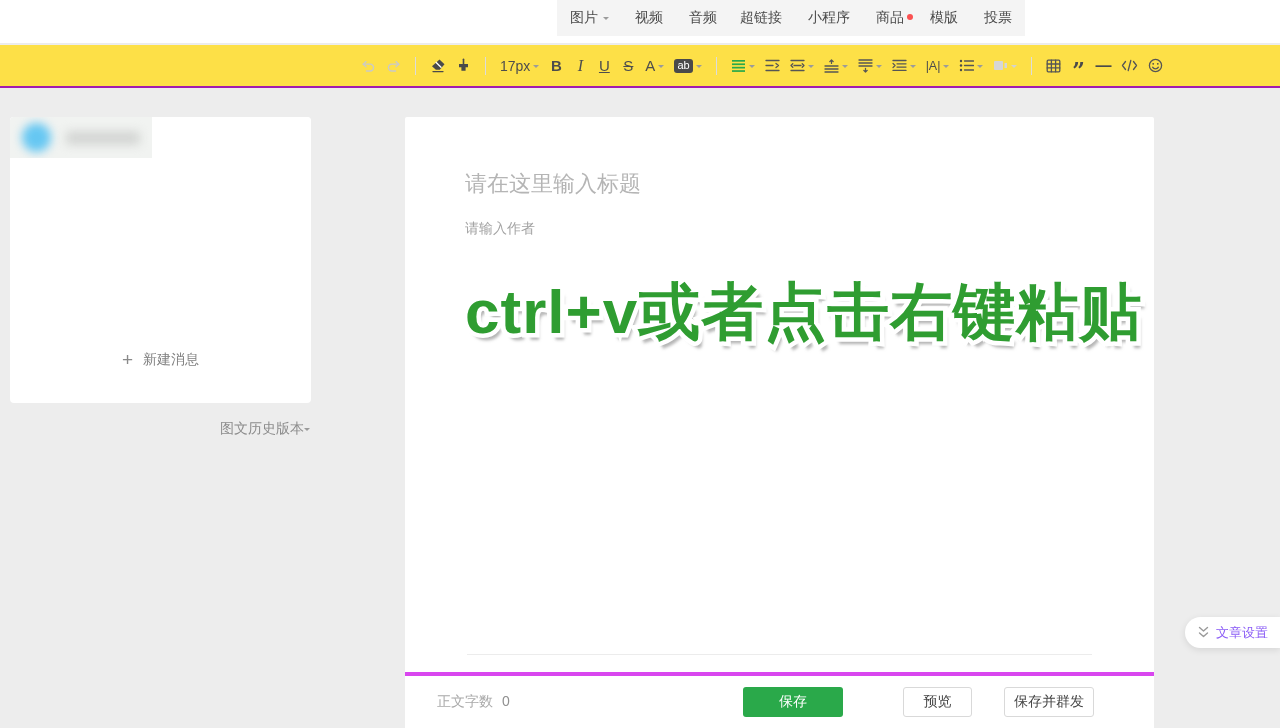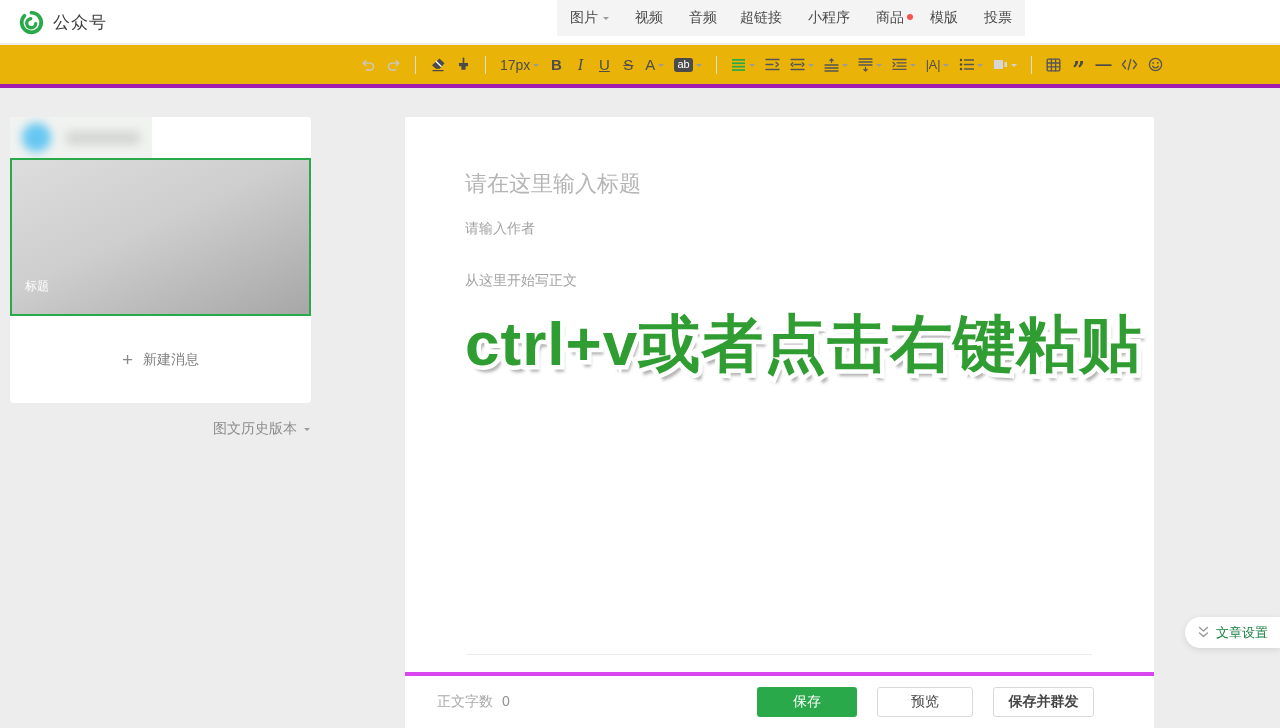--- a/index.html
+++ b/index.html
@@ -12,21 +12,21 @@
   .brand { position:absolute; left:18px; top:0; height:44px; display:flex; align-items:center; gap:8px; cursor:pointer; }
   .brand-title { font-size:17px; color:#3c3c3c; letter-spacing:1px; }
   .menu-group { position:absolute; top:0; height:36px; background:#f4f4f4; display:flex; align-items:center; }
   .menu-group.g1 { left:557px; }
   .menu-group.g2 { left:727px; }
   .menu-item { padding:0 13px; font-size:14px; color:#4a4a4a; display:flex; align-items:center; gap:5px; position:relative; cursor:pointer; white-space:nowrap; }
   .caret { width:0; height:0; border:3.5px solid transparent; border-top-color:#9b9b9b; margin-top:4px; }
   .red-dot { position:absolute; top:5px; right:4px; width:6px; height:6px; border-radius:50%; background:#fa5151; }
 
   
-  .toolbar { position:absolute; top:45px; left:0; right:0; height:43px; background:#eab308; border-bottom:4px solid #a21caf; display:flex; align-items:center; padding-left:356px; z-index:4; }
+  .toolbar { position:absolute; top:45px; left:0; right:0; height:43px; background:#fde047; border-bottom:2px solid #a21caf; display:flex; align-items:center; padding-left:356px; z-index:4; }
   .tb { height:28px; min-width:24px; padding:0 5px; display:flex; align-items:center; justify-content:center; gap:3px; color:#4d4d4d; cursor:pointer; border-radius:2px; }
   .tb.disabled { color:#c9c9c9; cursor:default; }
   .tb.disabled svg { stroke:#c9c9c9; }
   .tb svg { display:block; stroke:#555; fill:none; stroke-width:1.3; stroke-linecap:round; stroke-linejoin:round; }
   .tb svg .fil { fill:#4a4a4a; stroke:none; }
   .tb svg .grn { fill:#2aa94a; stroke:none; }
   .tb svg .dis { fill:#d6d6d6; stroke:none; }
   .tb-sep { width:1px; height:18px; background:#dcdcdc; margin:0 9px; }
   .tb-text { font-size:14px; color:#4d4d4d; }
   .tb .bold-g { font-weight:bold; font-size:15px; }
@@ -43,63 +43,56 @@
   .side-panel { position:relative; height:286px; background:#fff; border-radius:4px; }
   .account-header { position:relative; height:41px; border-radius:4px 4px 0 0; overflow:hidden; background:#fff; }
   .blur-zone { position:absolute; left:0; top:0; width:142px; height:41px; background:#f1f3f1; overflow:hidden; }
   .blur-avatar { position:absolute; left:12px; top:6px; width:29px; height:29px; border-radius:50%; background:#66c7f2; filter:blur(5px); }
   .blur-name { position:absolute; left:56px; top:14px; width:74px; height:14px; border-radius:3px; background:#d4d6d4; filter:blur(5px); }
   .article-card { position:absolute; top:41px; left:0; width:301px; height:158px; border:2px solid #2aa94a;
                   background:linear-gradient(155deg,#dddddd 0%,#cecece 45%,#a7a7a7 100%); cursor:pointer; }
   .card-label { position:absolute; left:13px; bottom:19px; color:#fff; font-size:12px; }
   .new-message { position:absolute; top:199px; left:0; right:0; height:87px; display:flex; align-items:center; justify-content:center; gap:10px; color:#7f7f7f; font-size:14px; cursor:pointer; }
   .plus-glyph { font-size:19px; color:#8a8a8a; line-height:1; }
-  .history { margin-top:17px; display:flex; justify-content:flex-end; align-items:center; gap:7px; color:#8c8c8c; font-size:14px; padding-right:1px; cursor:pointer; }
+  .history { margin-top:17px; display:flex; justify-content:flex-end; align-items:center; color:#8c8c8c; font-size:14px; padding-right:1px; cursor:pointer; }
 
   
   .editor-panel { position:absolute; left:405px; top:117px; width:749px; height:611px; background:#fff; border-radius:2px; }
   .editor-content { position:relative; height:555px; padding:52px 62px 0 60px; }
   .title-ph { font-size:22px; color:#b5b5b5; margin-bottom:21px; cursor:text; }
   .author-ph { font-size:14px; color:#a3a3a3; margin-bottom:34px; cursor:text; }
   .body-ph { font-size:14px; color:#a3a3a3; margin-bottom:14px; cursor:text; }
   .annotation { position:relative; text-align:center; font-size:62px; font-weight:800; letter-spacing:1px; line-height:1.3; white-space:nowrap; }
   .annotation .layer { display:block; }
   .annotation .back { position:absolute; left:0; right:0; top:0; color:#fff; -webkit-text-stroke:9px #fff;
                       text-shadow:4px 7px 3px rgba(125,125,125,.55), 2px 4px 2px rgba(140,140,140,.4); }
   .annotation .front { position:relative; color:#2f9d31; }
   .content-endline { position:absolute; left:62px; right:62px; top:537px; height:1px; background:#ececec; }
   .editor-footer { position:absolute; left:0; right:0; bottom:0; height:56px; border-top:4px solid #d946ef; display:flex; align-items:center; padding:0 60px 0 32px; background:#fff; }
   .wordcount { display:flex; gap:9px; font-size:14px; color:#a9a9a9; }
   .wordcount .num { color:#8f8f8f; }
-  .actions { margin-left:auto; display:flex; gap:20px; }
+  .actions { margin-left:auto; display:flex; gap:32px; }
   .btn { height:30px; border-radius:3px; font-size:14px; display:flex; align-items:center; justify-content:center; cursor:pointer; }
   .btn-save { width:100px; background:#2aa94a; color:#fff; }
   .btn-plain { background:#fff; border:1px solid #d9d9d9; color:#454545; }
-  .btn-preview { width:96px; }
-  .btn-sendall { width:101px;font-weight:bold; }
+  .btn-preview { width:69px;margin-left:28px; }
+  .btn-sendall { width:90px; }
 
   
   .settings-pill { position:absolute; top:617px; right:0; height:31px; background:#fff; border-radius:16px 0 0 16px;
                    box-shadow:0 2px 7px rgba(0,0,0,.10); display:flex; align-items:center; gap:7px; padding:0 12px 0 13px;
-                   color:#15803d; font-size:13px; cursor:pointer; z-index:6; }
+                   color:#8b5cf6; font-size:13px; cursor:pointer; z-index:6; }
   .settings-pill svg { display:block; stroke:#9a9a9a; fill:none; stroke-width:1.4; stroke-linecap:round; stroke-linejoin:round; }
 </style>
 </head>
 <body>
 
 <div class="screen">
 
   <header class="topbar">
-    <div class="brand">
-      <svg width="27" height="27" viewBox="0 0 36 36">
-        <path d="M18 5 a13 13 0 1 1 -9.4 4" fill="none" stroke="#2aa94a" stroke-width="5" stroke-linecap="round"></path>
-        <path d="M17 13 a6 6 0 1 0 6.6 6.4" fill="none" stroke="#2aa94a" stroke-width="4.4" stroke-linecap="round"></path>
-      </svg>
-      <span class="brand-title">公众号</span>
-    </div>
 
     <nav class="menu-group g2">
       <div class="menu-item">
         <span>超链接</span>
       </div>
       <div class="menu-item">
         <span>小程序</span>
       </div>
       <div class="menu-item">
         <span>商品</span>
@@ -272,39 +265,35 @@
   </div>
 
   <aside class="sidebar">
     <div class="side-panel">
       <div class="account-header">
         <div class="blur-zone">
           <div class="blur-avatar"></div>
           <div class="blur-name"></div>
         </div>
       </div>
-      <div class="article-card">
-        <span class="card-label">标题</span>
-      </div>
       <div class="new-message">
         <span class="plus-glyph">+</span>
         <span>新建消息</span>
       </div>
     </div>
     <div class="history">
       <span>图文历史版本</span>
       <span class="caret"></span>
     </div>
   </aside>
 
   <main class="editor-panel">
     <div class="editor-content">
       <div class="title-ph">请在这里输入标题</div>
       <div class="author-ph">请输入作者</div>
-      <div class="body-ph">从这里开始写正文</div>
       <div class="annotation">
         <span class="layer back">ctrl+v或者点击右键粘贴</span>
         <span class="layer front">ctrl+v或者点击右键粘贴</span>
       </div>
       <div class="content-endline"></div>
     </div>
     <div class="editor-footer">
       <div class="wordcount">
         <span>正文字数</span>
         <span class="num">0</span>

